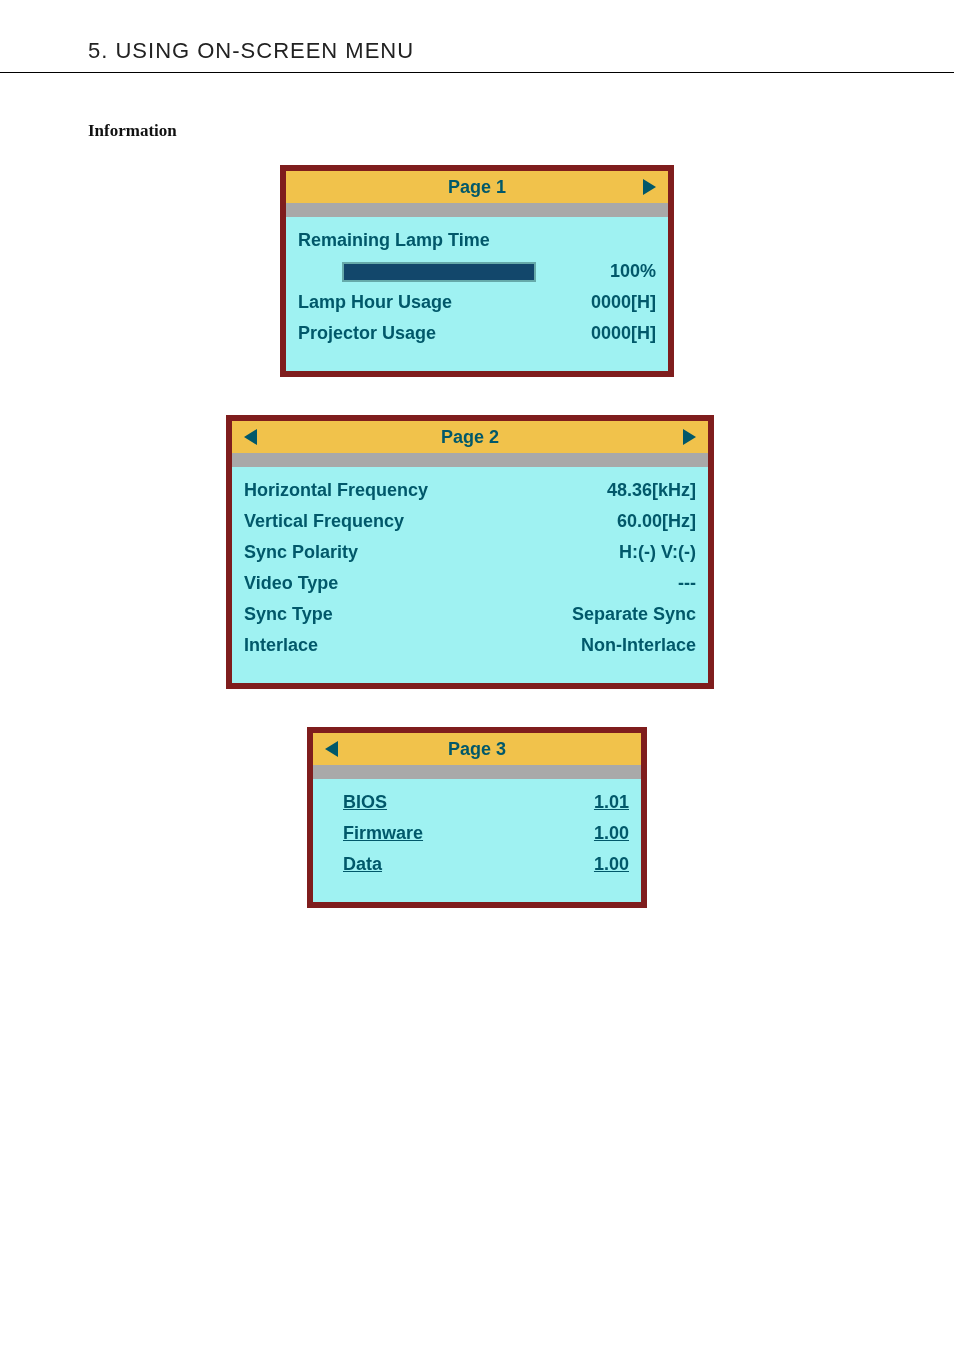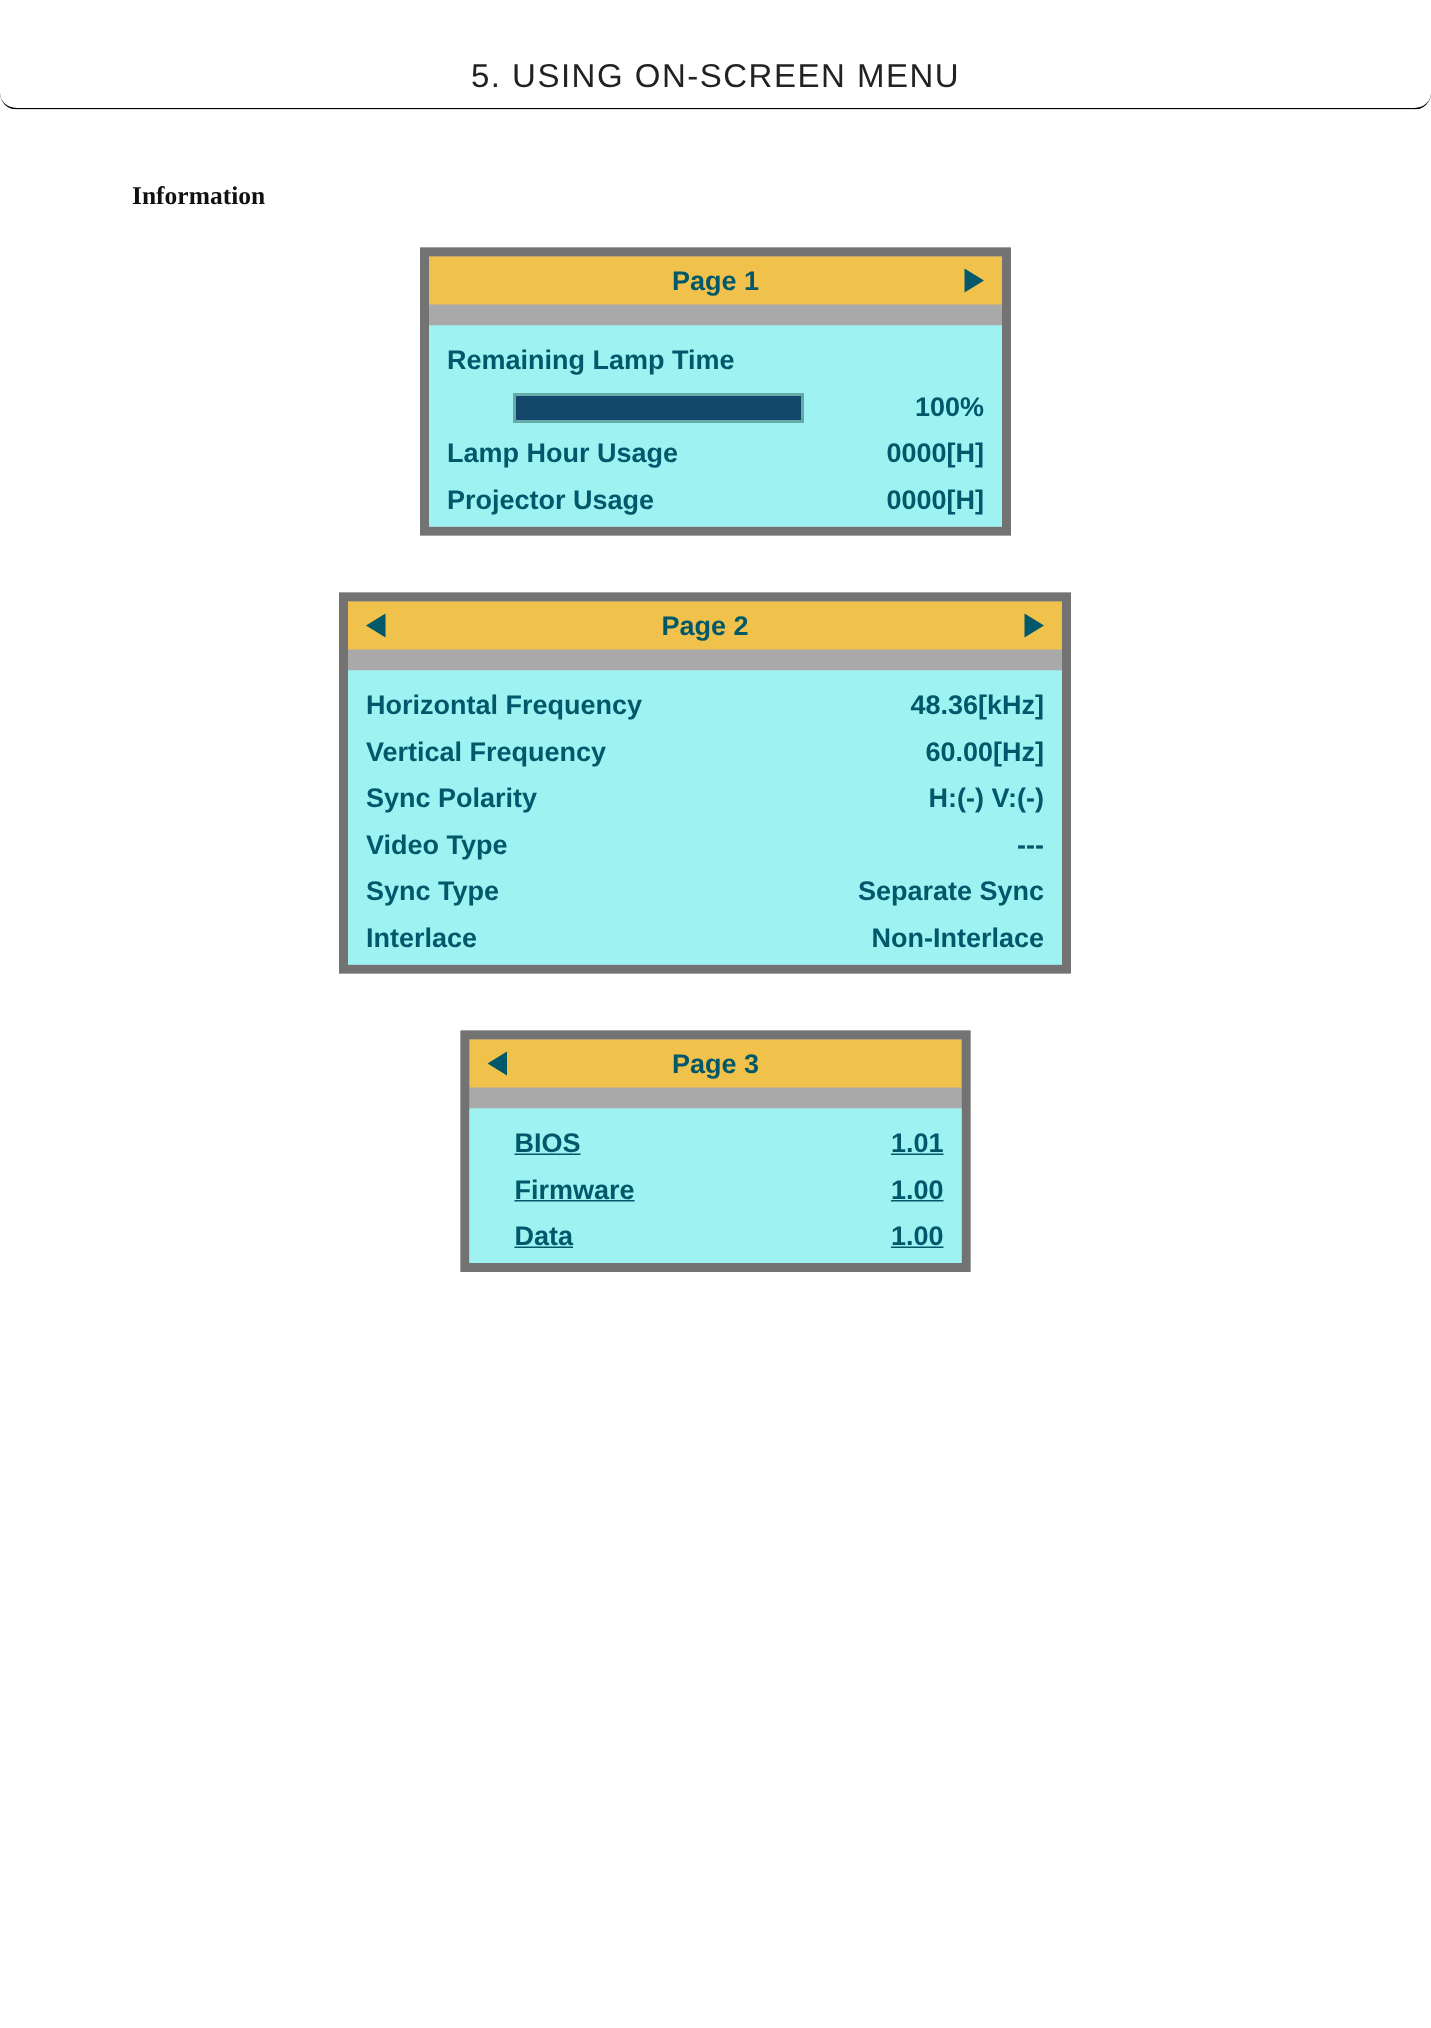--- a/index.html
+++ b/index.html
@@ -2,41 +2,40 @@
 <html><head>
 <meta charset="utf-8">
 <style>
   body {
     margin: 0;
     background: #ffffff;
     font-family: Arial, Helvetica, sans-serif;
     width: 954px;
   }
   .page-header {
-    text-align: center;
+    text-align: left;
     font-size: 22px;
     letter-spacing: 1px;
     color: #222;
     border-bottom: 1px solid #000;
     padding: 38px 88px 8px 88px;
-    border-radius: 11px;
   }
   .content {
     padding: 48px 88px 0 88px;
   }
   .section-heading {
     font-family: Liberation Serif, serif;
     font-size: 17px;
     font-weight: bold;
     color: #111;
     margin-bottom: 24px;
   }
 
   .menu-panel {
-    border: 6px solid #737373;
+    border: 6px solid #7f1d1d;
     background: #a9a9a9;
     margin-bottom: 38px;
   }
   .menu-title {
     background: #f1c24b;
     color: #01586a;
     font-family: Verdana, Arial, sans-serif;
     font-weight: bold;
     font-size: 18px;
     height: 32px;
@@ -61,21 +60,21 @@
     right: 12px;
     border-left: 13px solid #01586a;
   }
   .gap {
     height: 14px;
     background: #a9a9a9;
   }
   .menu-body {
     background: #9ff2f2;
     border: 2px solid #9ff2f2;
-    padding: 6px 10px 0 10px;
+    padding: 6px 10px 20px 10px;
     color: #01586a;
     font-family: Verdana, Arial, sans-serif;
     font-weight: bold;
     font-size: 18px;
   }
   .row {
     display: flex;
     justify-content: space-between;
     align-items: center;
     padding: 2px 0;

